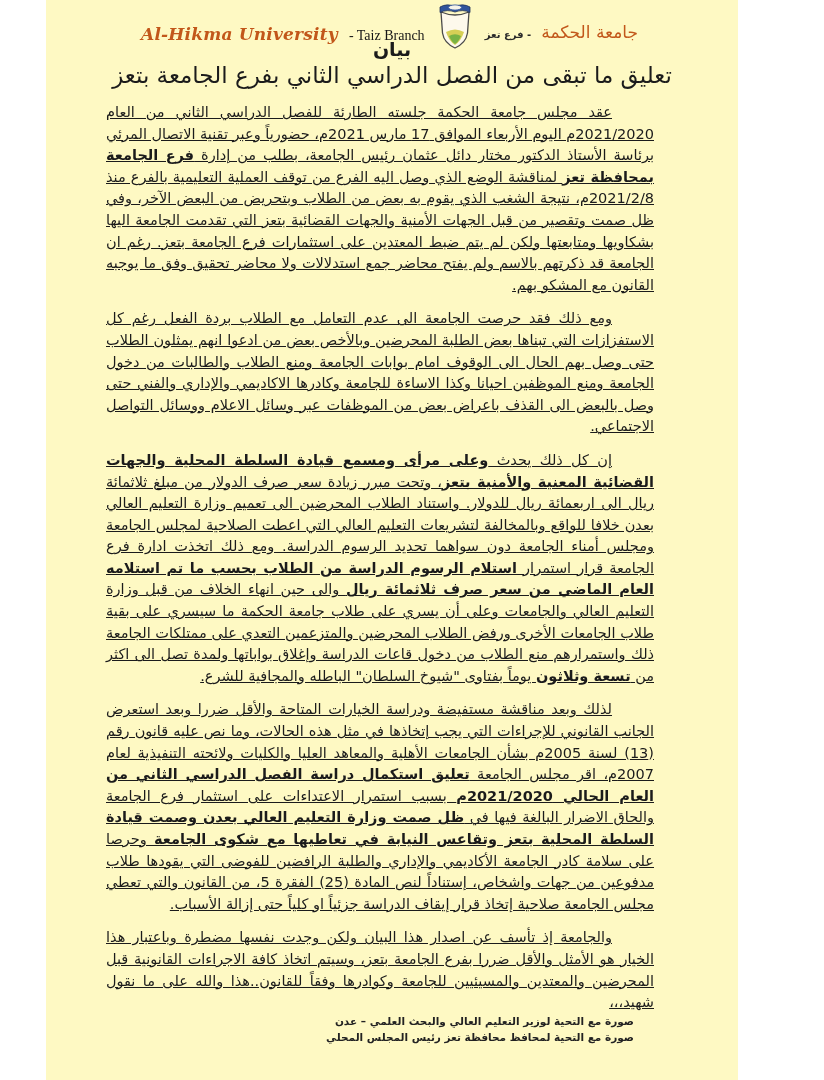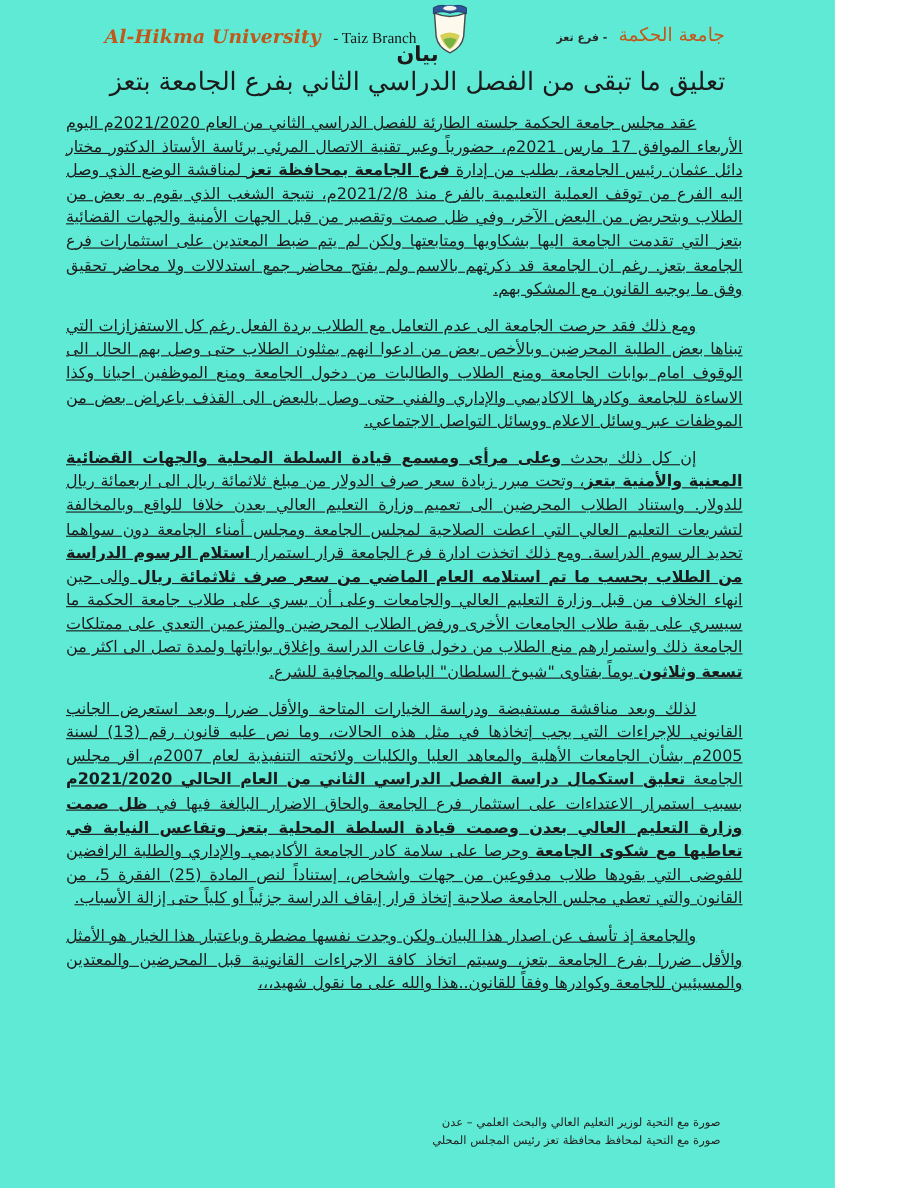--- a/index.html
+++ b/index.html
@@ -1,23 +1,24 @@
 <!DOCTYPE html>
 <html><head>
 <meta charset="utf-8">
 <style>
   html,body{margin:0;padding:0;background:#ffffff;}
   .page{
     position:relative;
-    width:759px;height:1080px;
-    background:#5eead4;
+    width:692px;height:1080px;
+    background:#fef9c3;
     font-family:"DejaVu Sans",sans-serif;
     color:#1b1b1b;
     overflow:hidden;
     box-sizing:border-box;
+    margin-left:46px;
   }
   
   .hdr-left{position:absolute;left:95px;top:24px;white-space:nowrap;}
   .uni-en{
     font-family:"DejaVu Serif",serif;
     font-style:italic;font-weight:bold;
     font-size:17px;color:#c2571a;letter-spacing:.2px;
   }
   .branch-en{
     font-family:"Liberation Serif",serif;
@@ -44,21 +45,21 @@
   
   .signature{
     position:absolute;left:78px;top:955px;
     direction:rtl;white-space:nowrap;
     font-weight:bold;font-size:17px;
   }
   
   .cc{
     position:absolute;right:104px;top:1013px;
     direction:rtl;text-align:right;
-    font-size:10.5px;font-weight:normal;color:#222;
+    font-size:10.5px;font-weight:bold;color:#222;
     line-height:16px;
   }
 </style>
 </head>
 <body>
 
 <div class="page">
 
   <div class="hdr-left">
     <span class="uni-en">Al-Hikma University</span>

